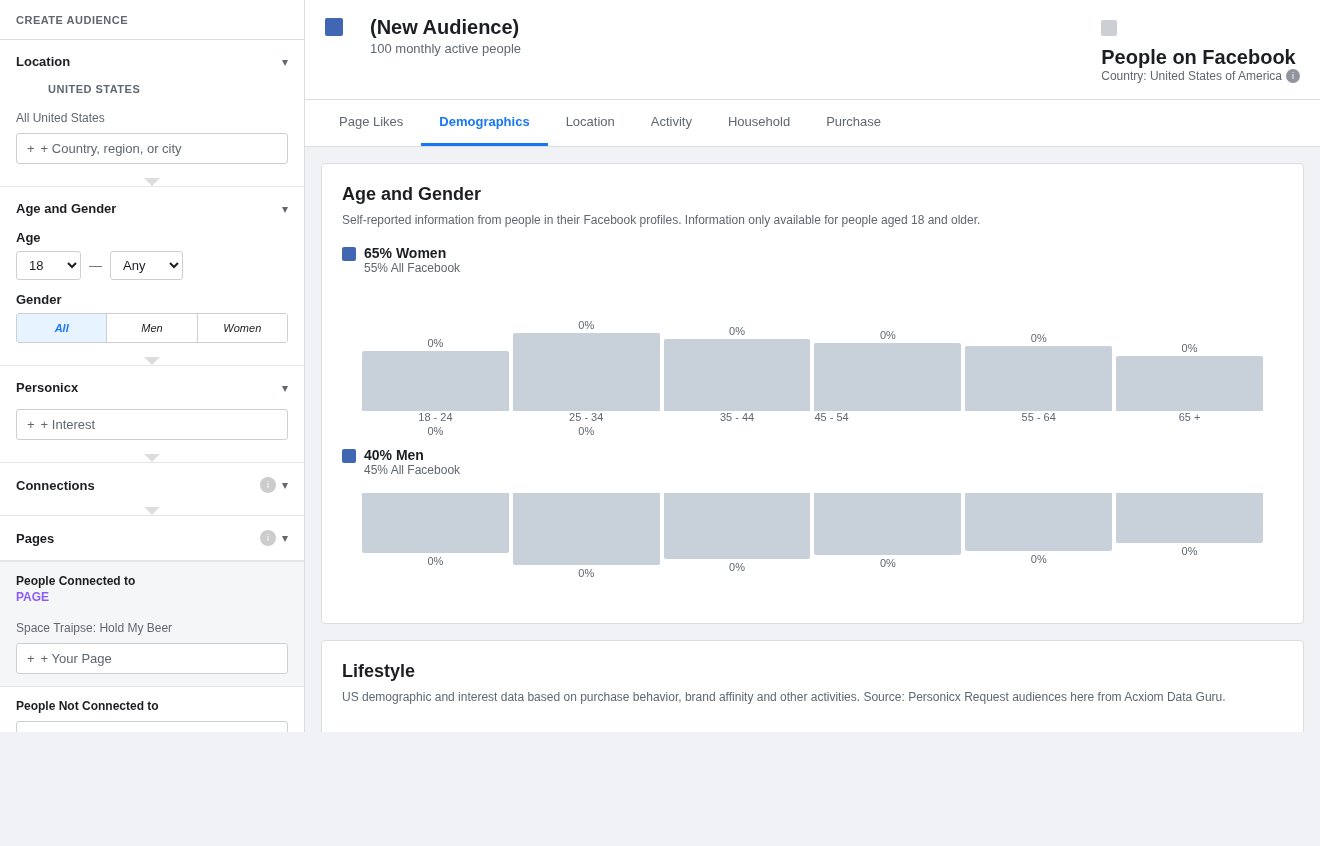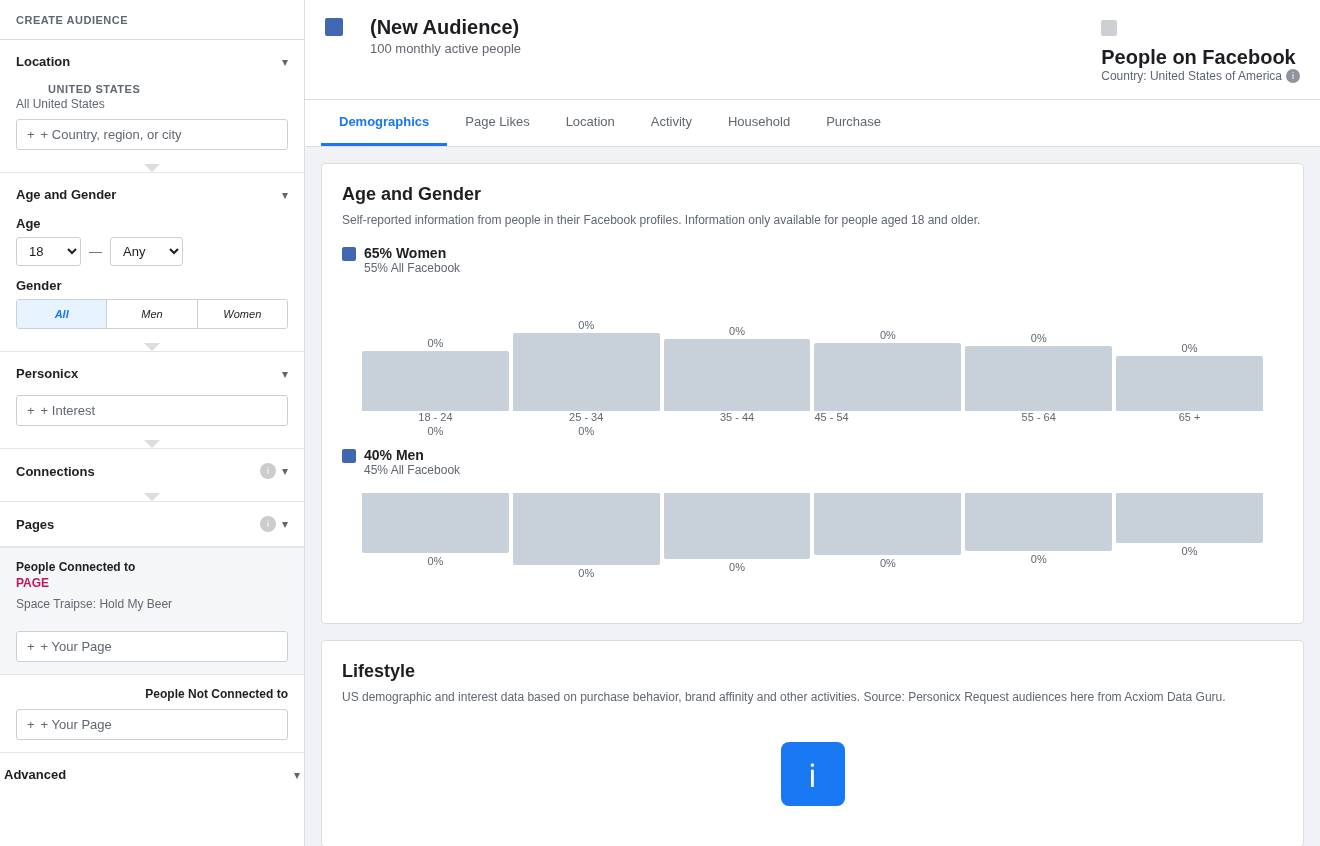--- a/index.html
+++ b/index.html
@@ -1,31 +1,31 @@
 <!DOCTYPE html>
 <html><head>
   <meta charset="utf-8">
   <style>
     * { box-sizing: border-box; margin: 0; padding: 0; }
     body { font-family: -apple-system, BlinkMacSystemFont, 'Segoe UI', Helvetica, Arial, sans-serif; font-size: 13px; background: #f0f2f5; color: #1c1e21; }
     
-    .layout { display: flex; height: 846px; overflow: hidden; }
+    .layout { display: flex; height: 732px; overflow: hidden; }
     
     
     .sidebar { width: 305px; min-width: 305px; background: #fff; border-right: 1px solid #ddd; overflow-y: auto; display: flex; flex-direction: column; }
     .sidebar-header { padding: 12px 16px; border-bottom: 1px solid #ddd; }
     .sidebar-header-title { font-size: 11px; font-weight: 700; color: #606770; letter-spacing: 0.5px; text-transform: uppercase; }
     
     .sidebar-section { border-bottom: 1px solid #e5e5e5; }
     .sidebar-section-header { display: flex; align-items: center; justify-content: space-between; padding: 14px 16px; cursor: pointer; }
     .sidebar-section-title { font-size: 13px; font-weight: 600; color: #1c1e21; }
     .chevron { font-size: 12px; color: #606770; }
     .sidebar-section-body { padding: 0 16px 14px; }
     
-    .location-label { font-size: 11px; font-weight: 700; color: #606770; letter-spacing: 0.5px; text-transform: uppercase; margin-bottom: 2px; padding-left: 32px; }
+    .location-label { font-size: 11px; font-weight: 700; color: #606770; letter-spacing: 0.5px; text-transform: uppercase; margin-bottom: 16px; padding-left: 32px; }
     .location-sublabel { font-size: 12px; color: #606770; margin-bottom: 8px; }
     
     .input-field { width: 100%; border: 1px solid #ccd0d5; border-radius: 3px; padding: 7px 10px; font-size: 13px; color: #606770; display: flex; align-items: center; gap: 6px; background: #fff; cursor: text; }
     .input-field span { color: #606770; }
     
     .age-row { display: flex; align-items: center; gap: 8px; margin-bottom: 12px; }
     .age-label { font-size: 13px; font-weight: 600; color: #1c1e21; margin-bottom: 6px; }
     .age-select { border: 1px solid #ccd0d5; border-radius: 3px; padding: 5px 20px 5px 8px; font-size: 13px; color: #1c1e21; background: #fff; cursor: pointer; appearance: auto; }
     .age-dash { color: #606770; }
     
@@ -35,23 +35,23 @@
     .gender-btn:last-child { border-right: none; }
     .gender-btn.active { background: #e7f3ff; color: #1877f2; font-weight: 600; }
     
     .triangle-down { width: 0; height: 0; border-left: 8px solid transparent; border-right: 8px solid transparent; border-top: 8px solid #ddd; margin: 0 auto; }
     
     .connections-row { display: flex; align-items: center; gap: 6px; }
     .circle-icon { width: 16px; height: 16px; border-radius: 50%; background: #ccc; display: inline-flex; align-items: center; justify-content: center; font-size: 9px; color: #fff; }
     
     .people-connected { padding: 12px 16px; background: #f5f6f7; border-top: 1px solid #e5e5e5; }
     .people-connected-title { font-size: 12px; font-weight: 700; color: #1c1e21; margin-bottom: 2px; }
-    .people-connected-link { font-size: 12px; color: #be185d; font-weight: 700; margin-bottom: 7px; }
-    .people-connected-sub { font-size: 12px; color: #606770; margin-bottom: 20px; }
-    .people-not-connected { padding: 12px 16px; border-top: 1px solid #e5e5e5; text-align: right; }
+    .people-connected-link { font-size: 12px; color: #8b5cf6; font-weight: 700; margin-bottom: 17px; }
+    .people-connected-sub { font-size: 12px; color: #606770; margin-bottom: 8px; }
+    .people-not-connected { padding: 12px 16px; border-top: 1px solid #e5e5e5; }
     .people-not-connected-title { font-size: 12px; font-weight: 700; color: #1c1e21; margin-bottom: 8px; }
     
     .advanced-section { padding: 14px 4px; border-top: 1px solid #e5e5e5; display: flex; align-items: center; justify-content: space-between; cursor: pointer; }
     .advanced-title { font-size: 13px; font-weight: 600; color: #1c1e21; }
     
     
     .main { flex: 1; overflow-y: auto; background: #f0f2f5; }
     
     .audience-header { background: #fff; padding: 16px 20px; border-bottom: 1px solid #ddd; display: flex; align-items: flex-start; justify-content: space-between; }
     .audience-left { display: flex; align-items: flex-start; gap: 27px; }
@@ -224,22 +224,22 @@
           <div class="people-on-fb">People on Facebook</div>
           <div class="people-country">
             <span>Country: United States of America</span>
             <span class="info-icon">i</span>
           </div>
         </div>
       </div>
     </div>
 
     <div class="tabs">
+      <div class="tab">Page Likes</div>
       <div class="tab active">Demographics</div>
-      <div class="tab">Page Likes</div>
       <div class="tab">Location</div>
       <div class="tab">Activity</div>
       <div class="tab">Household</div>
       <div class="tab">Purchase</div>
     </div>
 
     <div class="content">
 
       <div class="card">
         <div class="card-title">Age and Gender</div>

